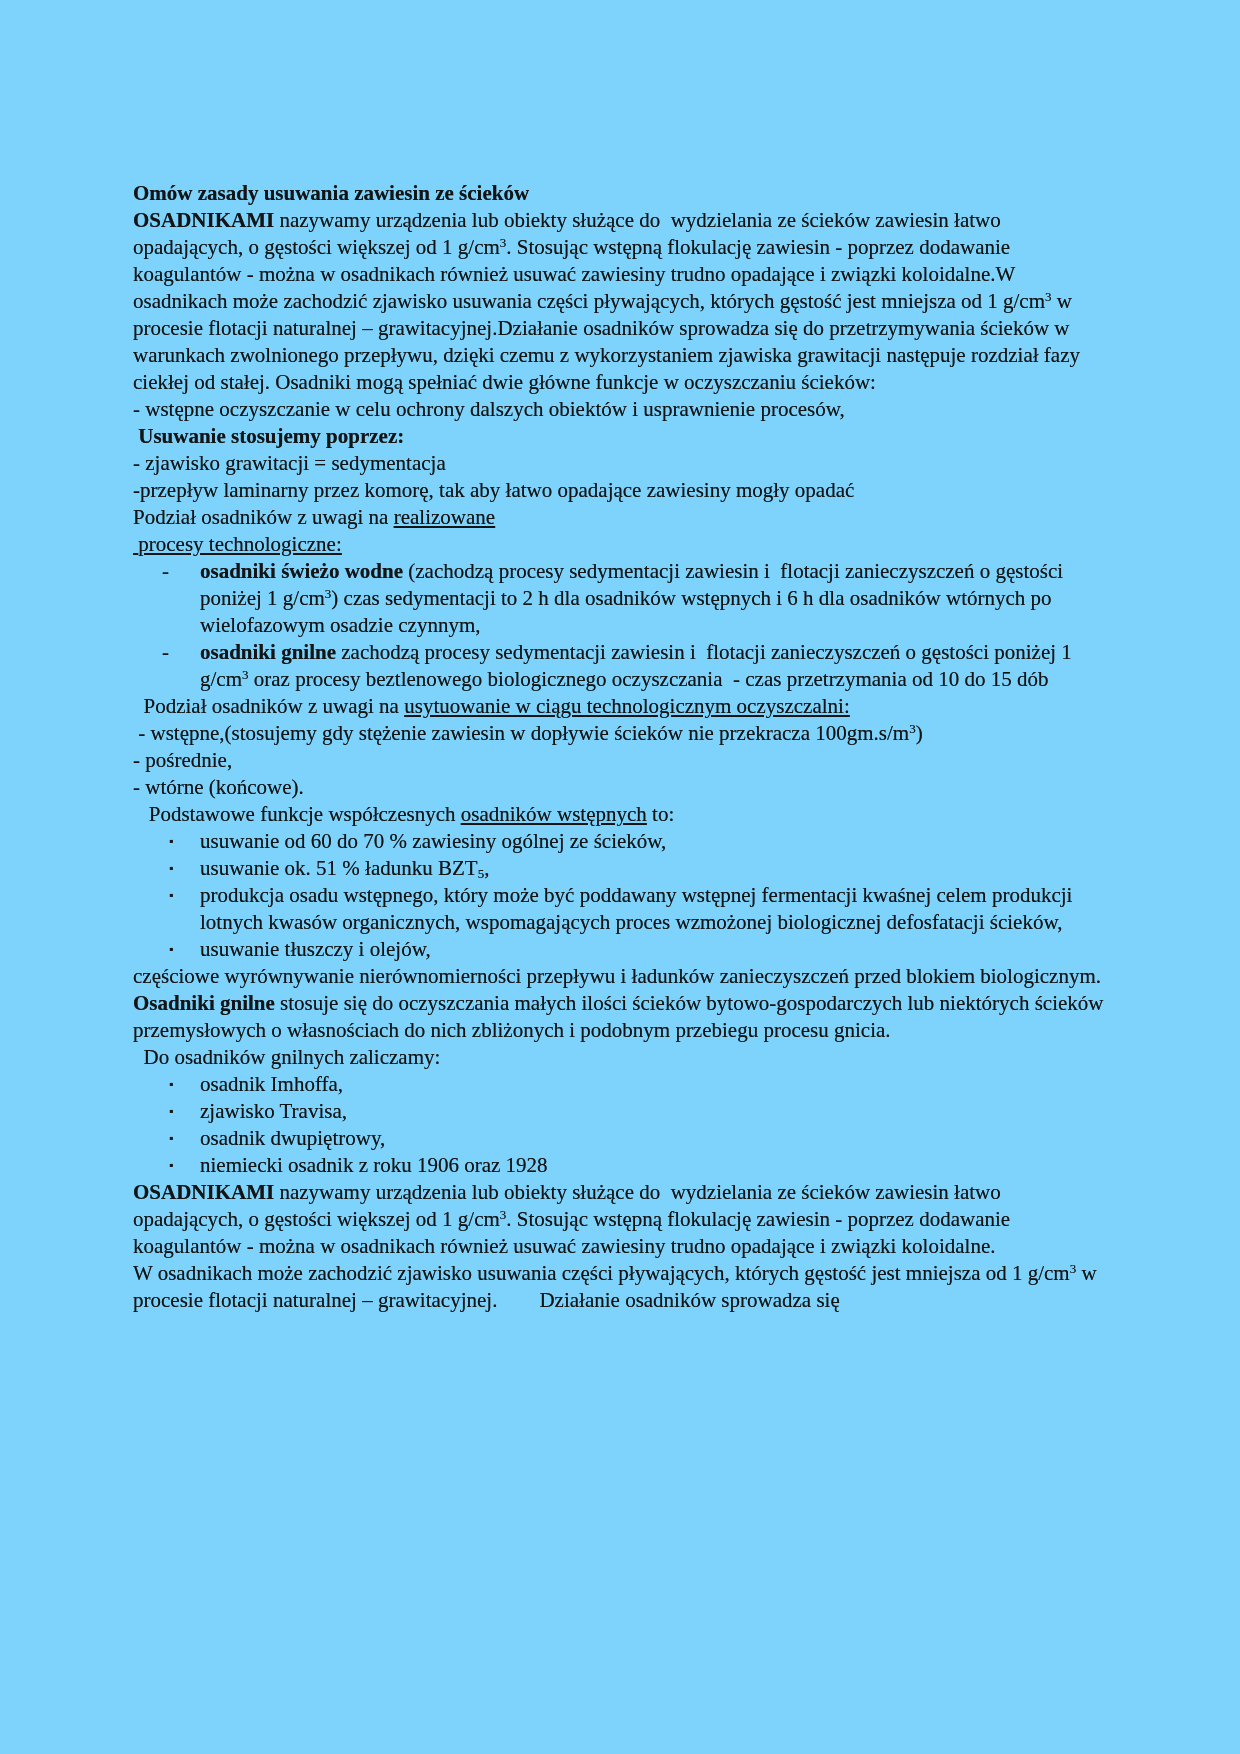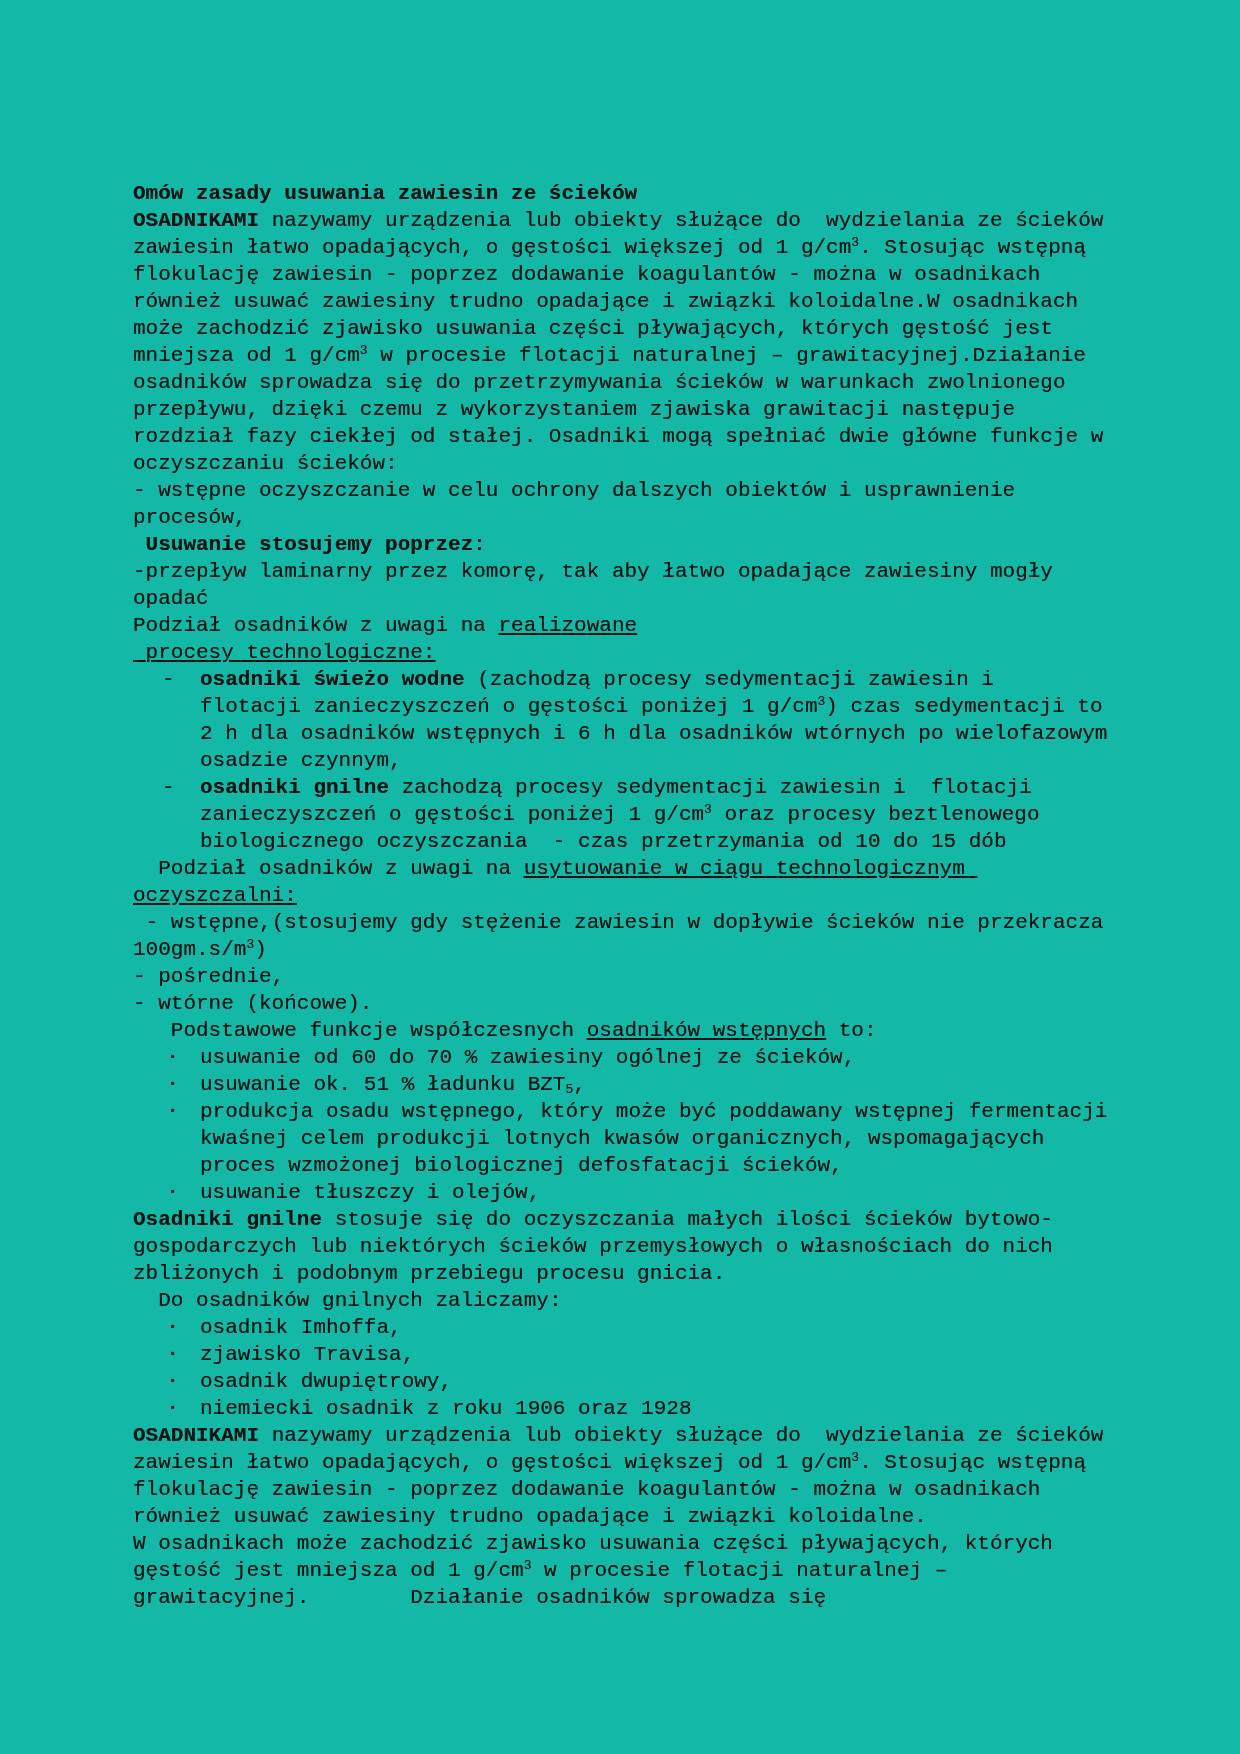--- a/index.html
+++ b/index.html
@@ -4,23 +4,23 @@
 <style>
   html, body {
     margin: 0;
     padding: 0;
     background: #ffffff;
   }
   .page {
     position: relative;
     width: 1240px;
     height: 1754px;
-    background: #14b8a6;
+    background: #7dd3fc;
     overflow: hidden;
-    font-family: Liberation Mono, monospace;
+    font-family: Liberation Serif, serif;
     color: #141414;
   }
   .doc {
     position: absolute;
     left: 133px;
     top: 180px;
     width: 978px;
     font-size: 21px;
     line-height: 27px;
     text-shadow: 0 0 0.5px rgba(0,0,0,0.55);
@@ -38,34 +38,36 @@
 </style>
 </head>
 <body>
 
 <div class="page">
   <div class="doc">
       <div class="block p"><span class="bold">Omów zasady usuwania zawiesin ze ścieków</span></div>
       <div class="block p"><span class="bold">OSADNIKAMI</span><span> nazywamy urządzenia lub obiekty służące do  wydzielania ze ścieków zawiesin łatwo opadających, o gęstości większej od 1 g/cm</span><sup>3</sup><span>. Stosując wstępną flokulację zawiesin - poprzez dodawanie koagulantów - można w osadnikach również usuwać zawiesiny trudno opadające i związki koloidalne.W osadnikach może zachodzić zjawisko usuwania części pływających, których gęstość jest mniejsza od 1 g/cm</span><sup>3</sup><span> w procesie flotacji naturalnej – grawitacyjnej.Działanie osadników sprowadza się do przetrzymywania ścieków w warunkach zwolnionego przepływu, dzięki czemu z wykorzystaniem zjawiska grawitacji następuje rozdział fazy ciekłej od stałej. Osadniki mogą spełniać dwie główne funkcje w oczyszczaniu ścieków:</span></div>
       <div class="block p"><span>- wstępne oczyszczanie w celu ochrony dalszych obiektów i usprawnienie procesów,</span></div>
       <div class="block p"><span class="bold"> Usuwanie stosujemy poprzez:</span></div>
+      <div class="block p"><span>- zjawisko grawitacji = sedymentacja</span></div>
       <div class="block p"><span>-przepływ laminarny przez komorę, tak aby łatwo opadające zawiesiny mogły opadać</span></div>
       <div class="block p"><span>Podział osadników z uwagi na </span><span class="underline">realizowane</span></div>
       <div class="block p"><span class="underline"> procesy technologiczne:</span></div>
       <div class="block li li-dash"><span class="marker">-</span><span class="content"><span class="bold">osadniki świeżo wodne</span><span> (zachodzą procesy sedymentacji zawiesin i  flotacji zanieczyszczeń o gęstości poniżej 1 g/cm</span><sup>3</sup><span>) czas sedymentacji to 2 h dla osadników wstępnych i 6 h dla osadników wtórnych po wielofazowym osadzie czynnym,</span></span></div>
       <div class="block li li-dash"><span class="marker">-</span><span class="content"><span class="bold">osadniki gnilne</span><span> zachodzą procesy sedymentacji zawiesin i  flotacji zanieczyszczeń o gęstości poniżej 1 g/cm</span><sup>3</sup><span> oraz procesy beztlenowego biologicznego oczyszczania  - czas przetrzymania od 10 do 15 dób</span></span></div>
       <div class="block p"><span>  Podział osadników z uwagi na </span><span class="underline">usytuowanie w ciągu technologicznym oczyszczalni:</span></div>
       <div class="block p"><span> - wstępne,(stosujemy gdy stężenie zawiesin w dopływie ścieków nie przekracza 100gm.s/m</span><sup>3</sup><span>)</span></div>
       <div class="block p"><span>- pośrednie,</span></div>
       <div class="block p"><span>- wtórne (końcowe).</span></div>
       <div class="block p"><span>   Podstawowe funkcje współczesnych </span><span class="underline">osadników wstępnych</span><span> to:</span></div>
       <div class="block li li-square"><span class="marker">▪</span><span class="content"><span>usuwanie od 60 do 70 % zawiesiny ogólnej ze ścieków,</span></span></div>
       <div class="block li li-square"><span class="marker">▪</span><span class="content"><span>usuwanie ok. 51 % ładunku BZT</span><sub>5</sub><span>,</span></span></div>
       <div class="block li li-square"><span class="marker">▪</span><span class="content"><span>produkcja osadu wstępnego, który może być poddawany wstępnej fermentacji kwaśnej celem produkcji lotnych kwasów organicznych, wspomagających proces wzmożonej biologicznej defosfatacji ścieków,</span></span></div>
       <div class="block li li-square"><span class="marker">▪</span><span class="content"><span>usuwanie tłuszczy i olejów,</span></span></div>
+      <div class="block p"><span>częściowe wyrównywanie nierównomierności przepływu i ładunków zanieczyszczeń przed blokiem biologicznym.</span></div>
       <div class="block p"><span class="bold">Osadniki gnilne</span><span> stosuje się do oczyszczania małych ilości ścieków bytowo-gospodarczych lub niektórych ścieków przemysłowych o własnościach do nich zbliżonych i podobnym przebiegu procesu gnicia.</span></div>
       <div class="block p"><span>  Do osadników gnilnych zaliczamy:</span></div>
       <div class="block li li-square"><span class="marker">▪</span><span class="content"><span>osadnik Imhoffa,</span></span></div>
       <div class="block li li-square"><span class="marker">▪</span><span class="content"><span>zjawisko Travisa,</span></span></div>
       <div class="block li li-square"><span class="marker">▪</span><span class="content"><span>osadnik dwupiętrowy,</span></span></div>
       <div class="block li li-square"><span class="marker">▪</span><span class="content"><span>niemiecki osadnik z roku 1906 oraz 1928</span></span></div>
       <div class="block p"><span class="bold">OSADNIKAMI</span><span> nazywamy urządzenia lub obiekty służące do  wydzielania ze ścieków zawiesin łatwo opadających, o gęstości większej od 1 g/cm</span><sup>3</sup><span>. Stosując wstępną flokulację zawiesin - poprzez dodawanie koagulantów - można w osadnikach również usuwać zawiesiny trudno opadające i związki koloidalne.</span></div>
       <div class="block p"><span>W osadnikach może zachodzić zjawisko usuwania części pływających, których gęstość jest mniejsza od 1 g/cm</span><sup>3</sup><span> w procesie flotacji naturalnej – grawitacyjnej.        Działanie osadników sprowadza się</span></div>
     </div>
 </div>

